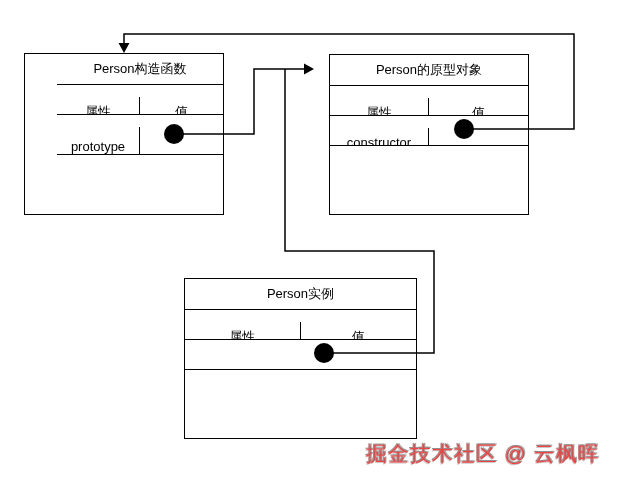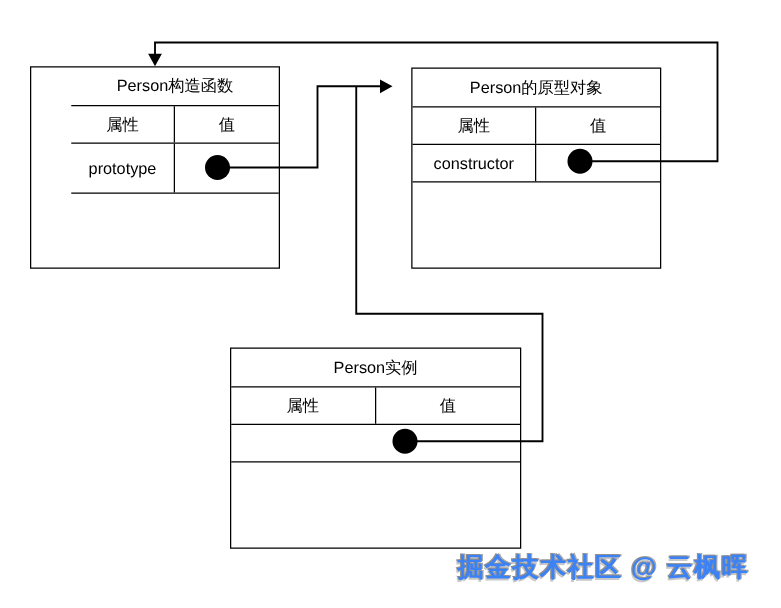--- a/index.html
+++ b/index.html
@@ -18,30 +18,30 @@
   .tbl .t-title{
     height:30px;line-height:29px;text-align:center;
     border-bottom:1.5px solid #000;flex:0 0 auto;
   }
   .t-hrow,.t-drow{
     display:flex;border-bottom:1.5px solid #000;flex:0 0 auto;
   }
   .t-hrow{height:29px;line-height:29px;}
   .t-drow{height:29px;line-height:29px;}
   .tbl-1 .t-drow{height:39px;line-height:39px;justify-content:center;}
-  .t-cell{flex:1 1 50%;text-align:center;box-sizing:border-box;overflow:hidden;}
+  .t-cell{flex:1 1 50%;text-align:center;box-sizing:border-box;overflow:hidden;margin-top:12px;}
   .t-cell.prop{border-right:1.5px solid #000;}
   .t-rest{flex:1 1 auto;}
   .tbl-1{left:24px;top:53px;width:200px;height:162px;padding-left:32px;}
   .tbl-2{left:329px;top:54px;width:200px;height:161px;}
   .tbl-3{left:184px;top:278px;width:233px;height:161px;}
   .watermark{
     position:absolute;z-index:3;left:366px;top:440px;
-    font-size:21px;font-weight:bold;letter-spacing:1px;
-    color:#3b82f6;
+    font-size:21px;font-weight:normal;letter-spacing:1px;
+    color:#ef4444;
     text-shadow:-1px -1px 0 #909090, 1px -1px 0 #a8a8a8,
                 -1px 1px 0 #c8c8c8, 1px 1px 0 #ffffff;
     white-space:nowrap;
   }
 </style>
 </head>
 <body>
 
 <div class="canvas">
 

